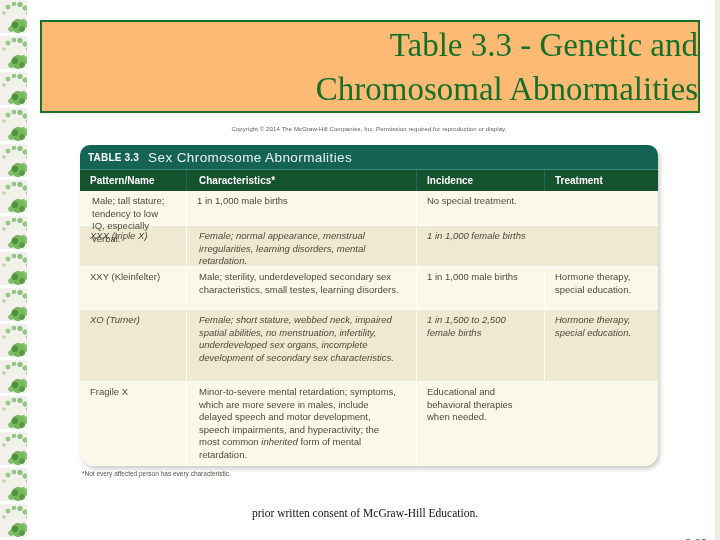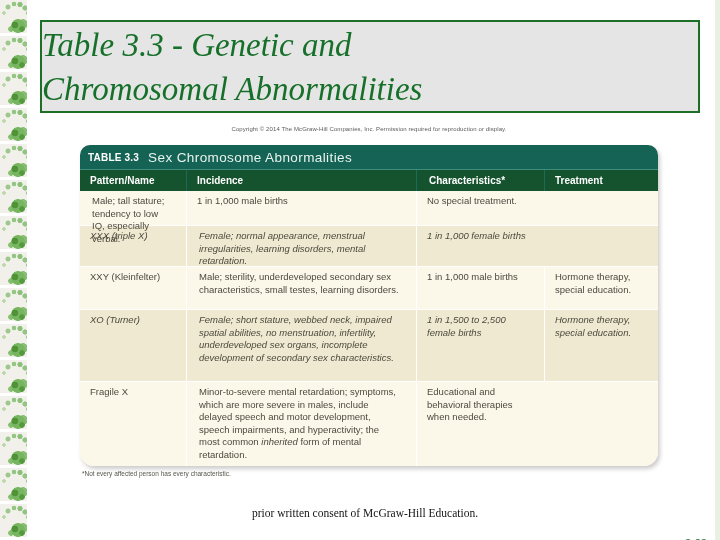--- a/index.html
+++ b/index.html
@@ -23,22 +23,22 @@
       radial-gradient(circle at 20px 4.5px,#8ac078 0 2.3px, rgba(0,0,0,0) 2.9px),
       radial-gradient(circle at 25px 8px,  #93c583 0 2.3px, rgba(0,0,0,0) 2.9px),
       radial-gradient(circle at 28px 13px, #9cc98c 0 1.8px, rgba(0,0,0,0) 2.4px),
       radial-gradient(circle at 4px 13px,  #b9d9ab 0 1.5px, rgba(0,0,0,0) 2.1px),
       linear-gradient(#f1f0ea,#f1f0ea);
     background-size:30px 36px;background-repeat:repeat;}
   .right-strip{position:absolute;right:0;top:0;width:5px;height:540px;background:#e9f2e2;}
 
   
   .title-box{position:absolute;left:40px;top:20px;width:656px;height:89px;
-    border:2px solid #1d6e26;background:#e5e5e5;display:flex;flex-direction:column;
-    justify-content:center;align-items:flex-start;font-style:italic;}
+    border:2px solid #1d6e26;background:#fdba74;display:flex;flex-direction:column;
+    justify-content:center;align-items:flex-end;}
   .title-line{font-family:"Liberation Serif",serif;font-size:33px;line-height:44px;
     color:#17702a;text-align:center;white-space:nowrap;}
 
   
   .img-copyright{position:absolute;left:80px;top:126px;width:578px;text-align:center;
     font-size:6px;color:#5a5a5a;letter-spacing:0.1px;}
 
   
   .table-card{position:absolute;left:80px;top:145px;width:578px;
     border-radius:10px 10px 14px 14px;overflow:hidden;
@@ -88,22 +88,22 @@
   <div class="img-copyright">Copyright © 2014 The McGraw-Hill Companies, Inc. Permission required for reproduction or display.</div>
 
   <div class="table-card">
     <div class="t-titlebar">
       <span class="t-label">TABLE 3.3</span>
       <span class="t-title">Sex Chromosome Abnormalities</span>
     </div>
 
     <div class="trow t-colhead">
       <div class="cell">Pattern/Name</div>
+      <div class="cell cell-char">Characteristics*</div>
       <div class="cell">Incidence</div>
-      <div class="cell cell-char">Characteristics*</div>
       <div class="cell">Treatment</div>
     </div>
 
     <div class="trow body-row row-light h34">
       <div class="cell cell-char">Male; tall stature; tendency to low IQ, especially verbal.</div>
       <div class="cell cell-inc">1 in 1,000 male births</div>
       <div class="cell">No special treatment.</div>
     </div>
 
     <div class="trow body-row row-beige h40">

